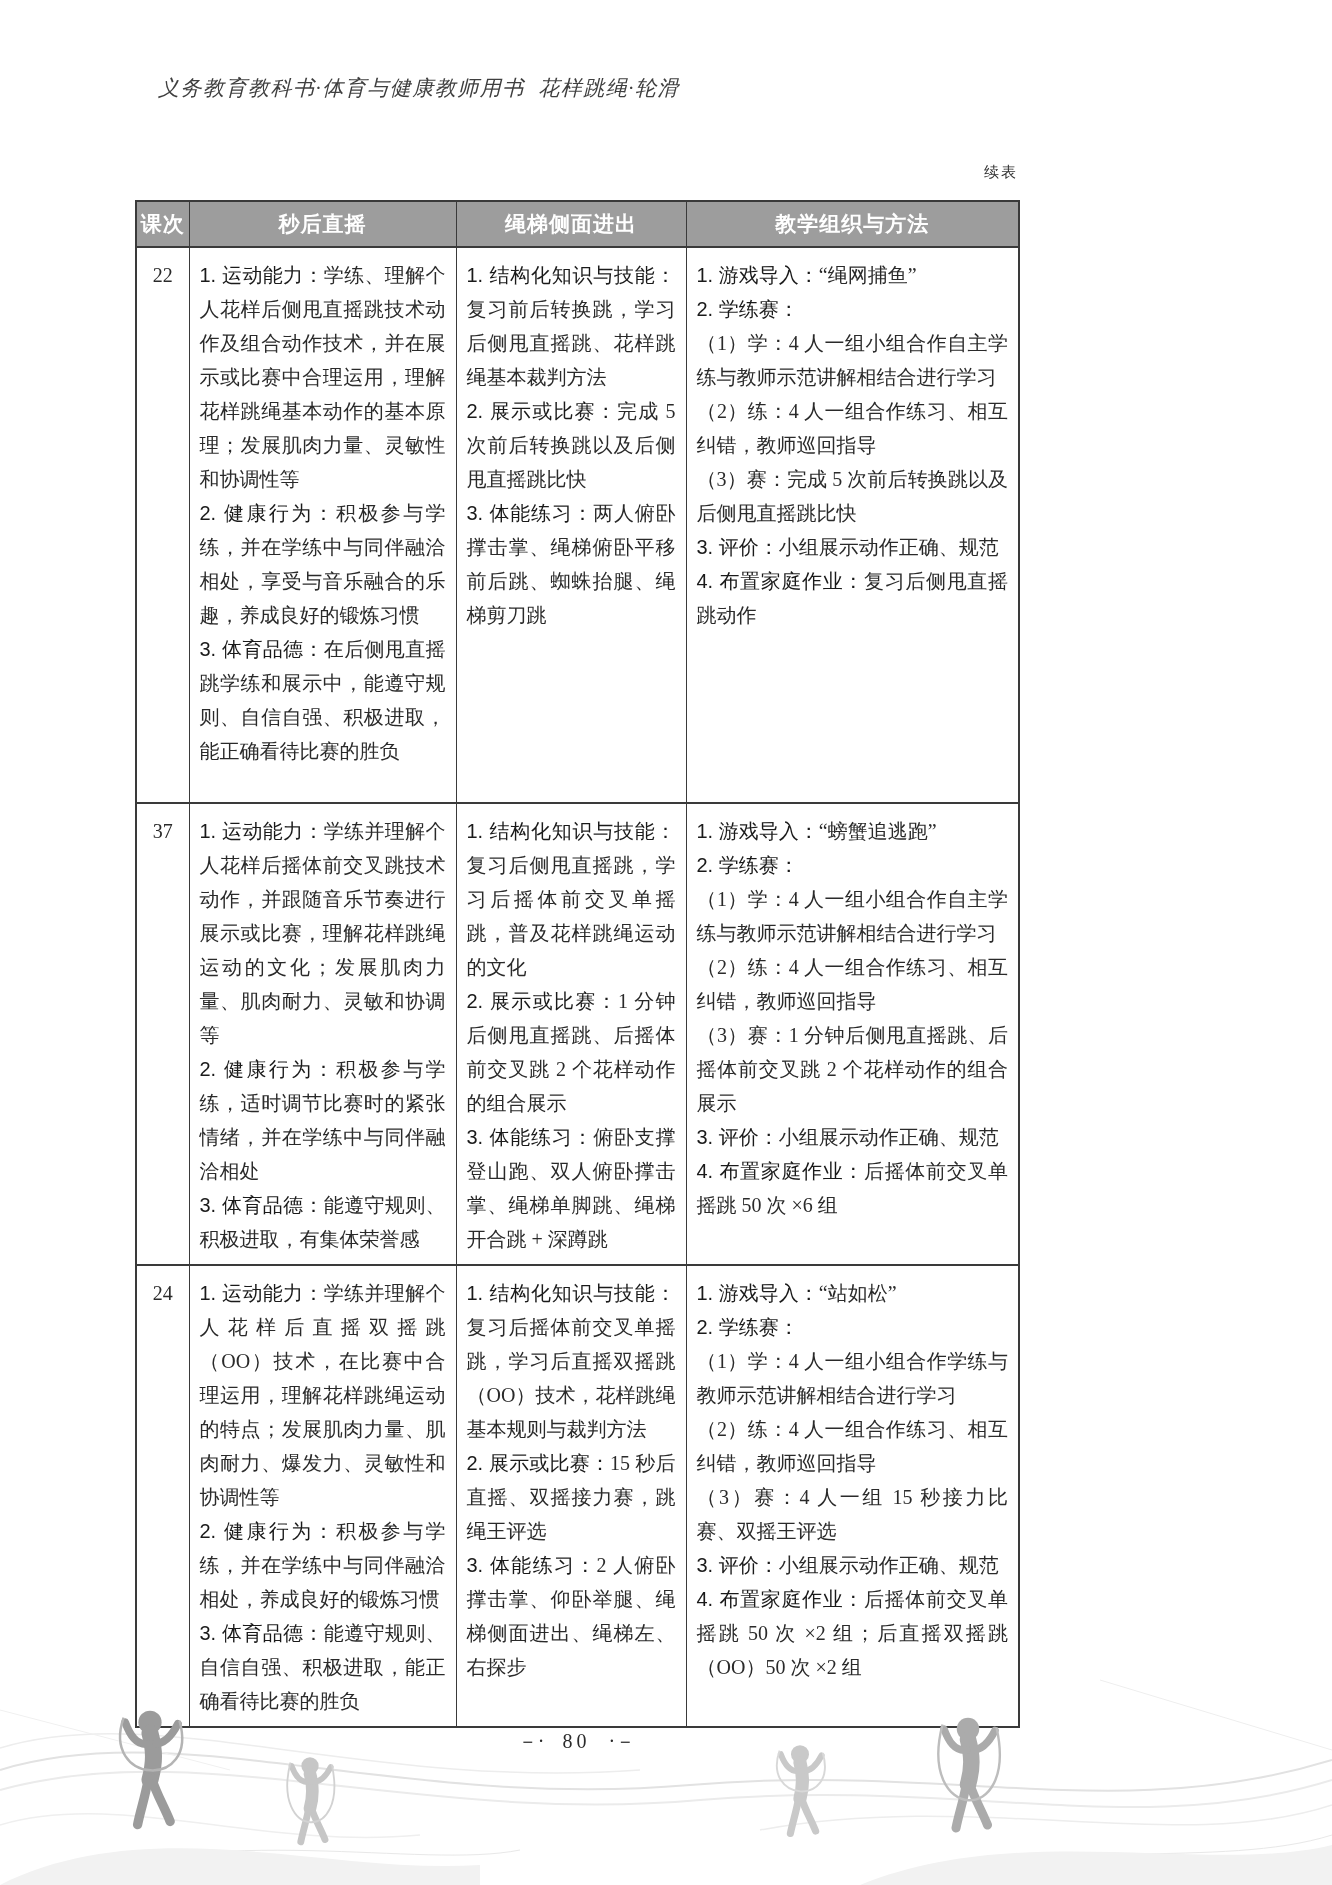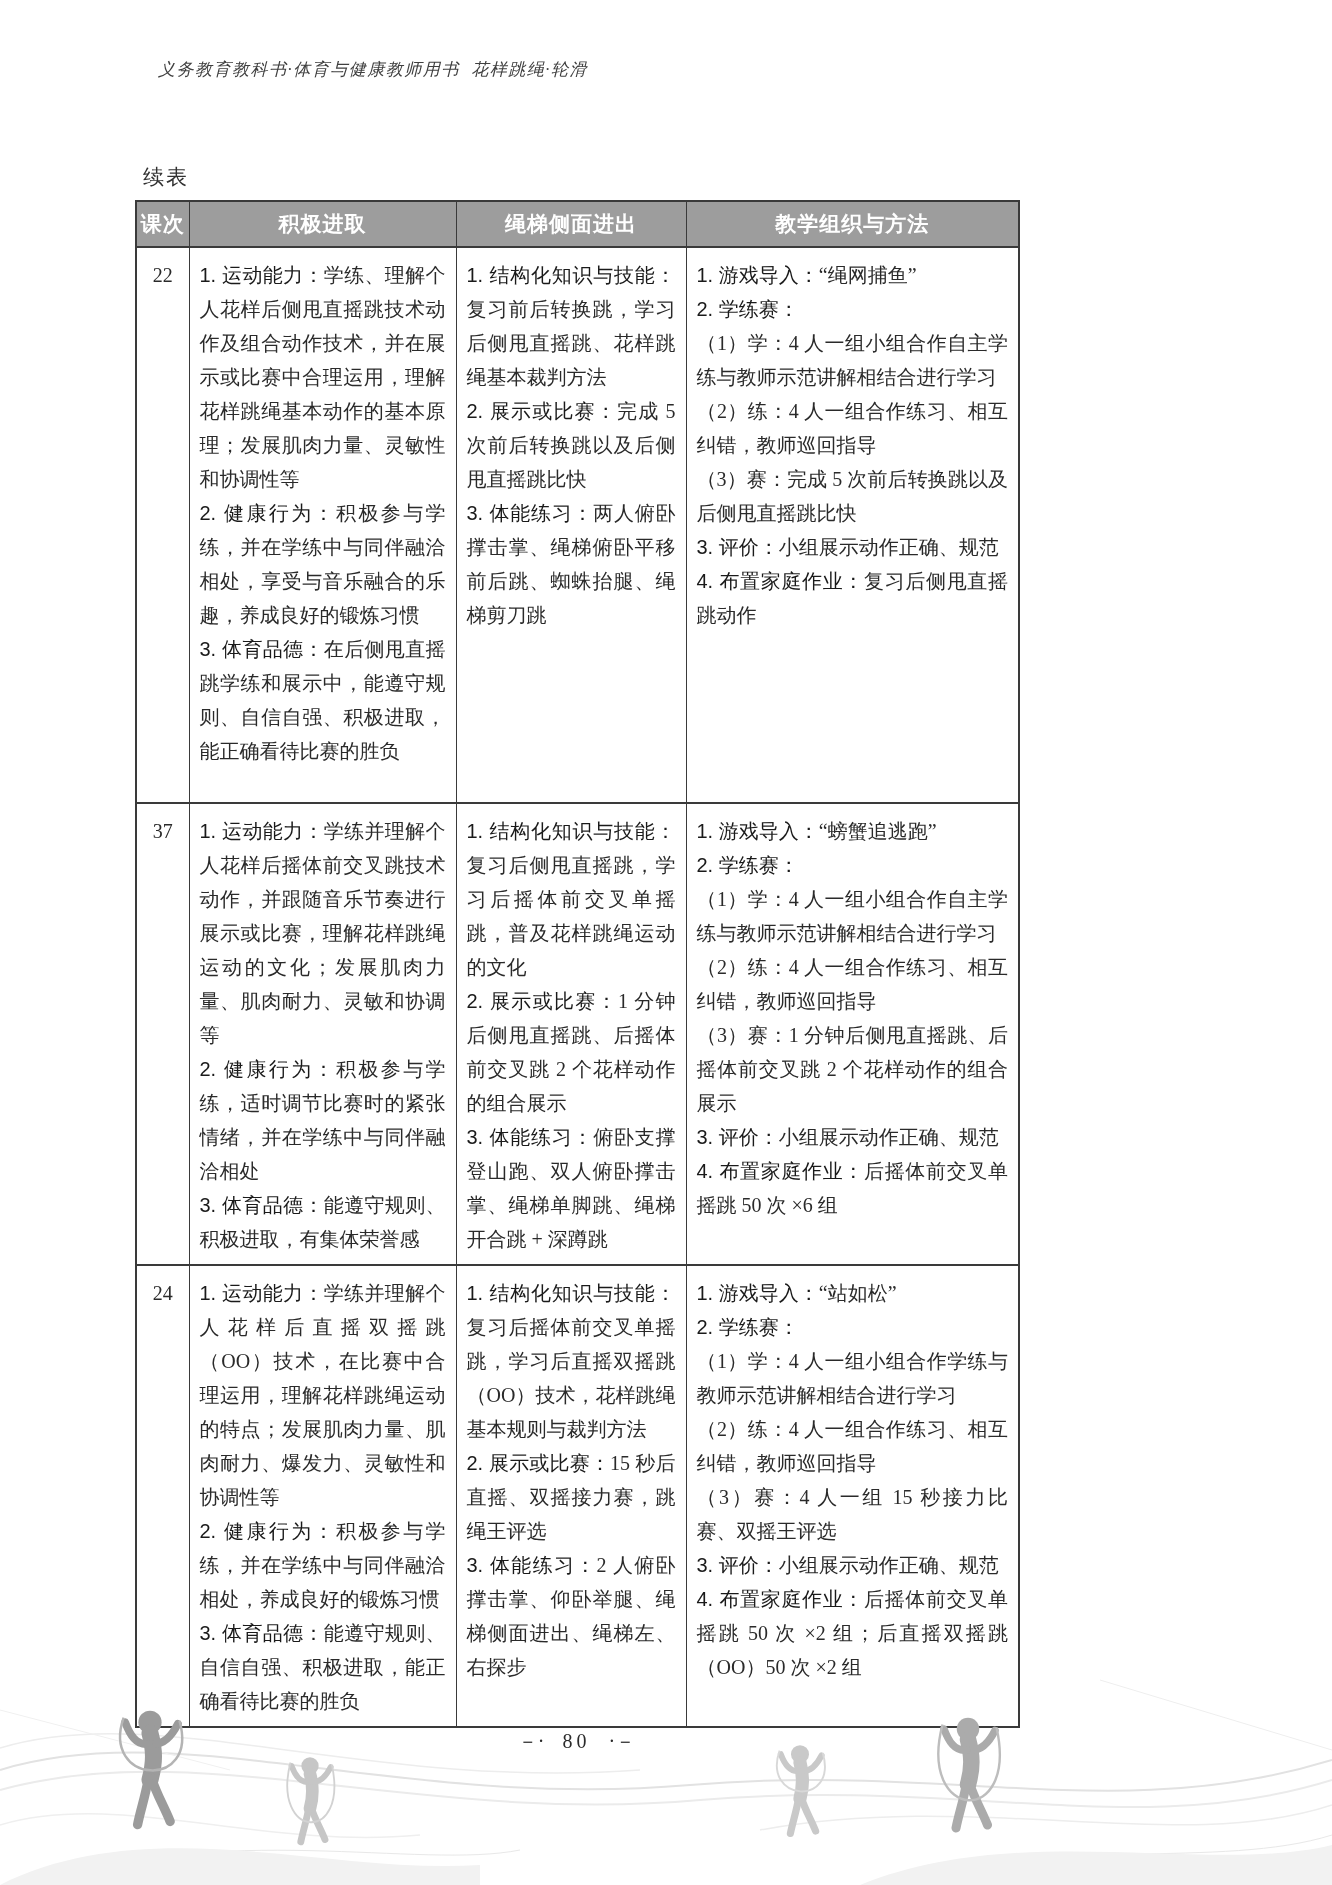--- a/index.html
+++ b/index.html
@@ -3,28 +3,28 @@
 <meta charset="utf-8">
 <style>
   html,body{margin:0;padding:0;}
   body{
     width:1332px;height:1885px;position:relative;background:#ffffff;
     font-family:"Liberation Serif","DejaVu Serif",serif;color:#1c1c1c;
     overflow:hidden;
   }
   
   .running-head{
-    position:absolute;left:158px;top:58px;
-    font-size:17px;font-style:italic;letter-spacing:1.5px;color:#3f3f3f;
+    position:absolute;left:158px;top:74px;
+    font-size:21px;font-style:italic;letter-spacing:1.5px;color:#3f3f3f;
     white-space:pre;
   }
   
   .table-caption{
-    position:absolute;left:143px;top:163px;width:883px;
-    text-align:left;font-size:21px;color:#303030;letter-spacing:2px;
+    position:absolute;left:135px;top:163px;width:883px;
+    text-align:right;font-size:15px;color:#303030;letter-spacing:2px;
   }
   
   table.lesson-table{
     position:absolute;left:135px;top:200px;width:883px;
     border-collapse:collapse;table-layout:fixed;
   }
   table.lesson-table col.c-lesson{width:53px;}
   table.lesson-table col.c-obj{width:267px;}
   table.lesson-table col.c-content{width:230px;}
   table.lesson-table col.c-methods{width:333px;}
@@ -70,21 +70,21 @@
 <table class="lesson-table">
   <colgroup>
     <col class="c-lesson">
       <col class="c-obj">
       <col class="c-content">
       <col class="c-methods">
   </colgroup>
   <thead>
     <tr>
       <th>课次</th>
-      <th>积极进取</th>
+      <th>秒后直摇</th>
       <th>绳梯侧面进出</th>
       <th>教学组织与方法</th>
     </tr>
   </thead>
   <tbody>
       <tr style="height: 556px;">
         <td class="lesson-cell">22</td>
         <td>
           <p class="para"><b class="plabel">1. 运动能力：</b>学练、理解个人花样后侧甩直摇跳技术动作及组合动作技术，并在展示或比赛中合理运用，理解花样跳绳基本动作的基本原理；发展肌肉力量、灵敏性和协调性等</p>
           <p class="para"><b class="plabel">2. 健康行为：</b>积极参与学练，并在学练中与同伴融洽相处，享受与音乐融合的乐趣，养成良好的锻炼习惯</p>

